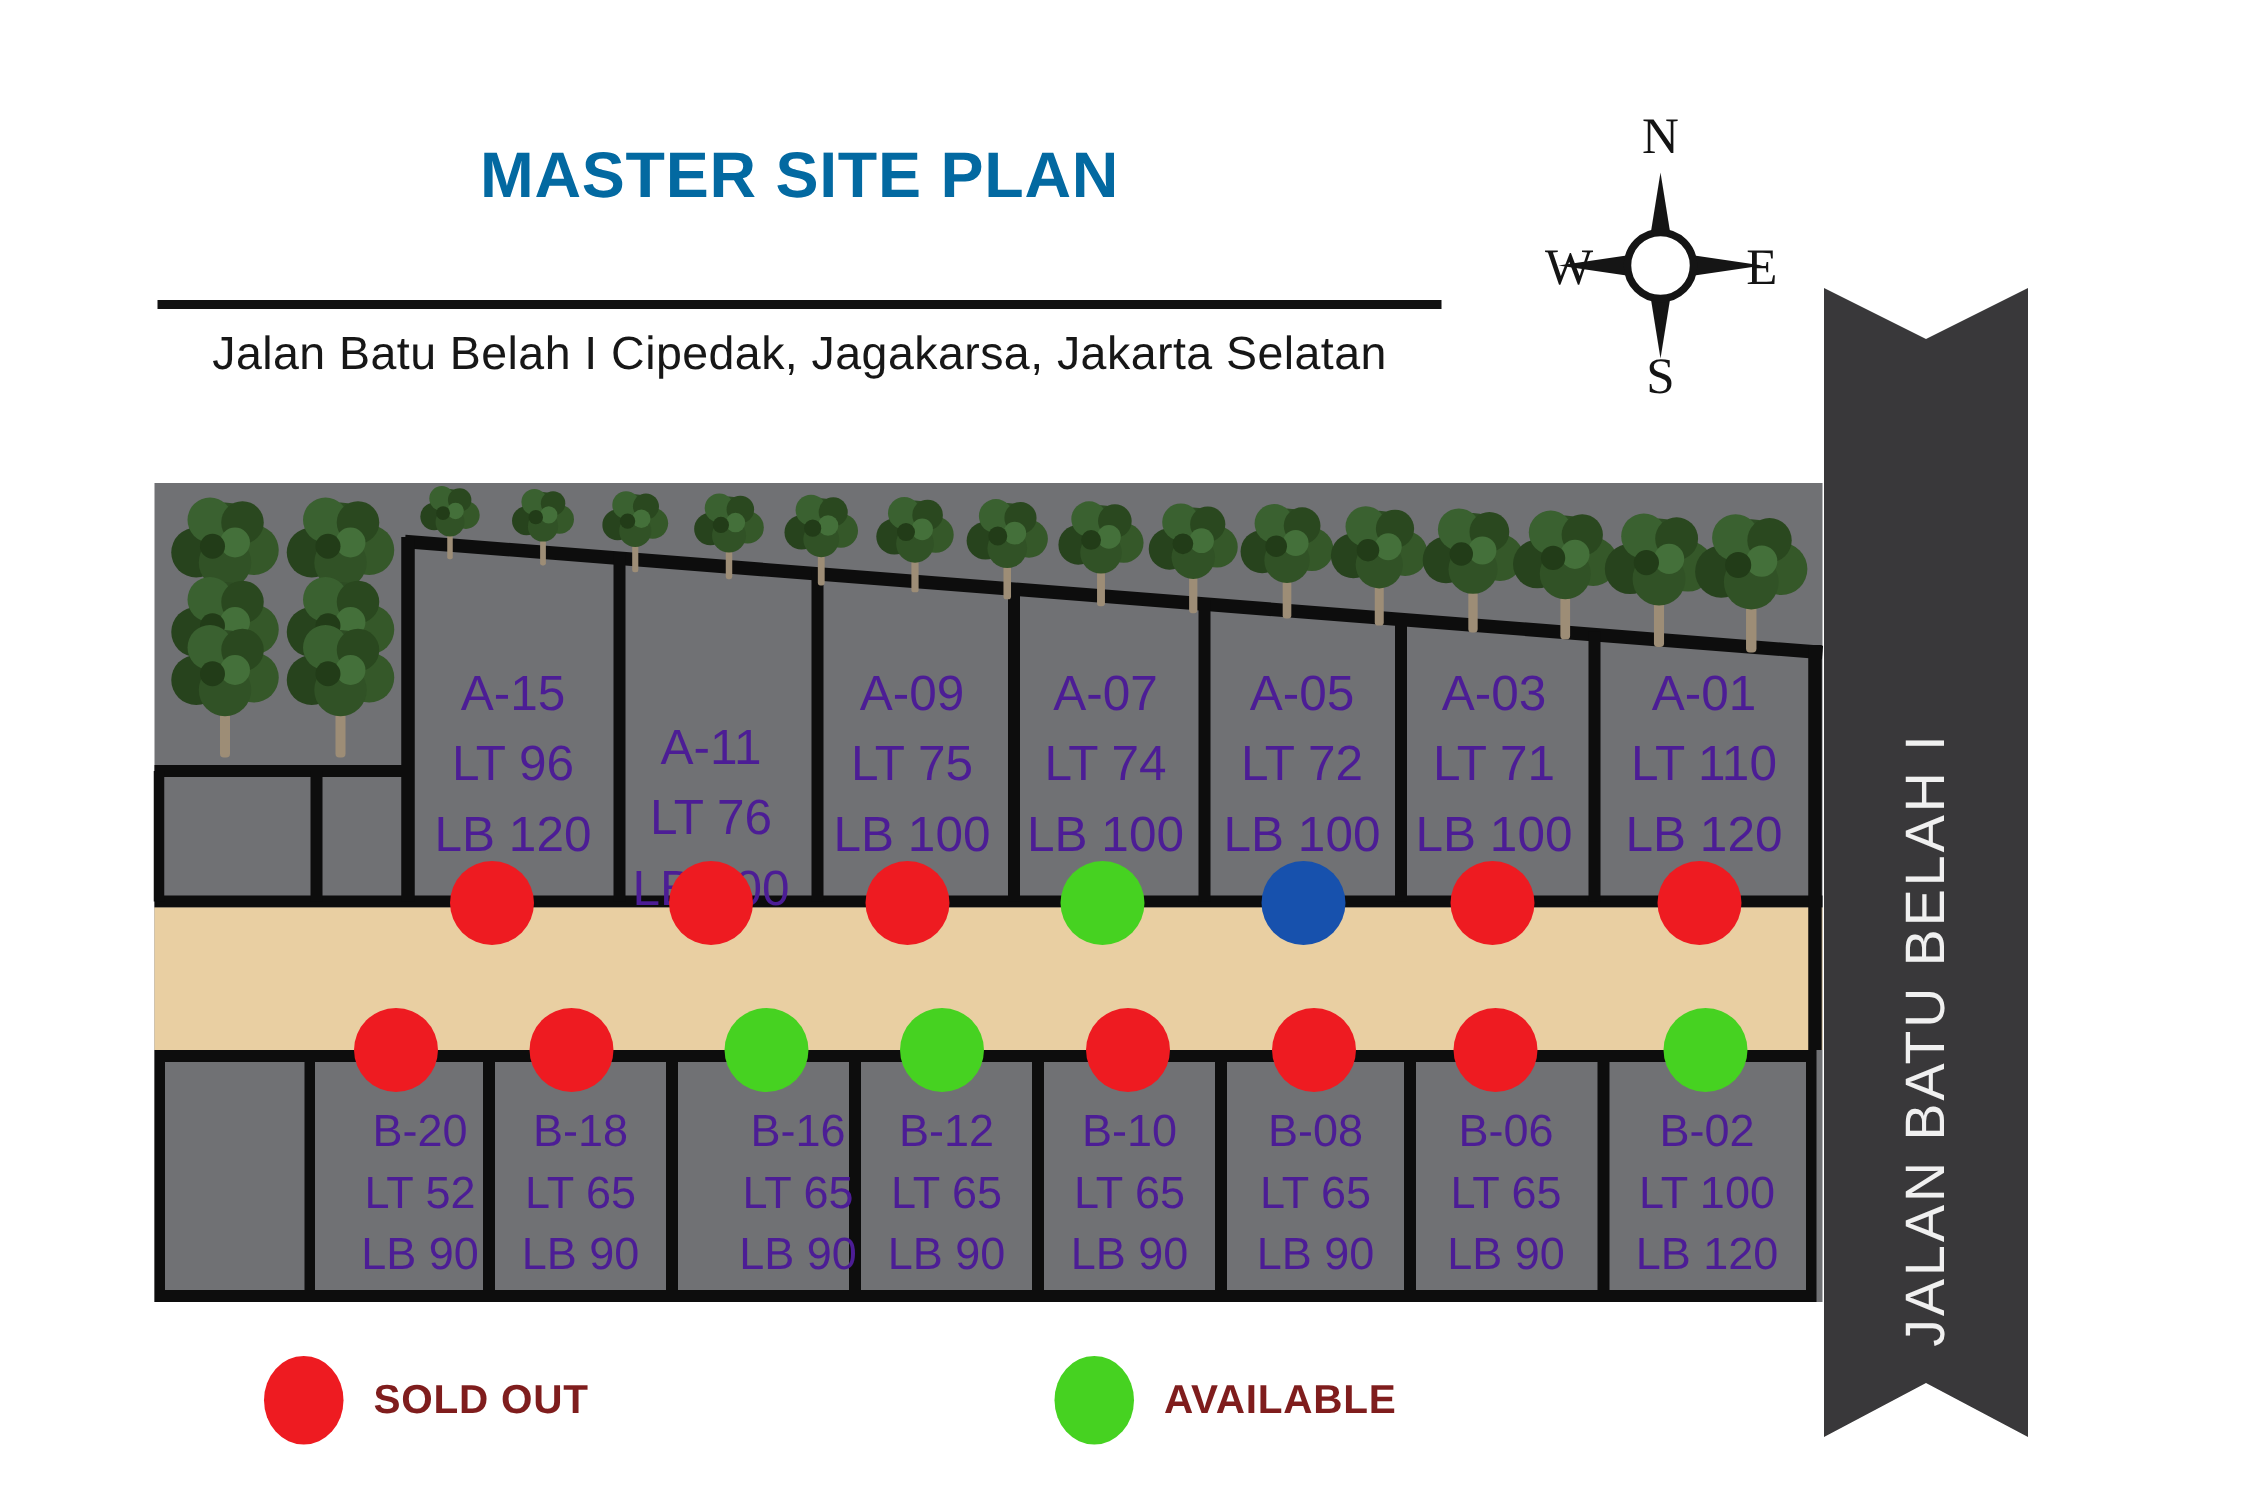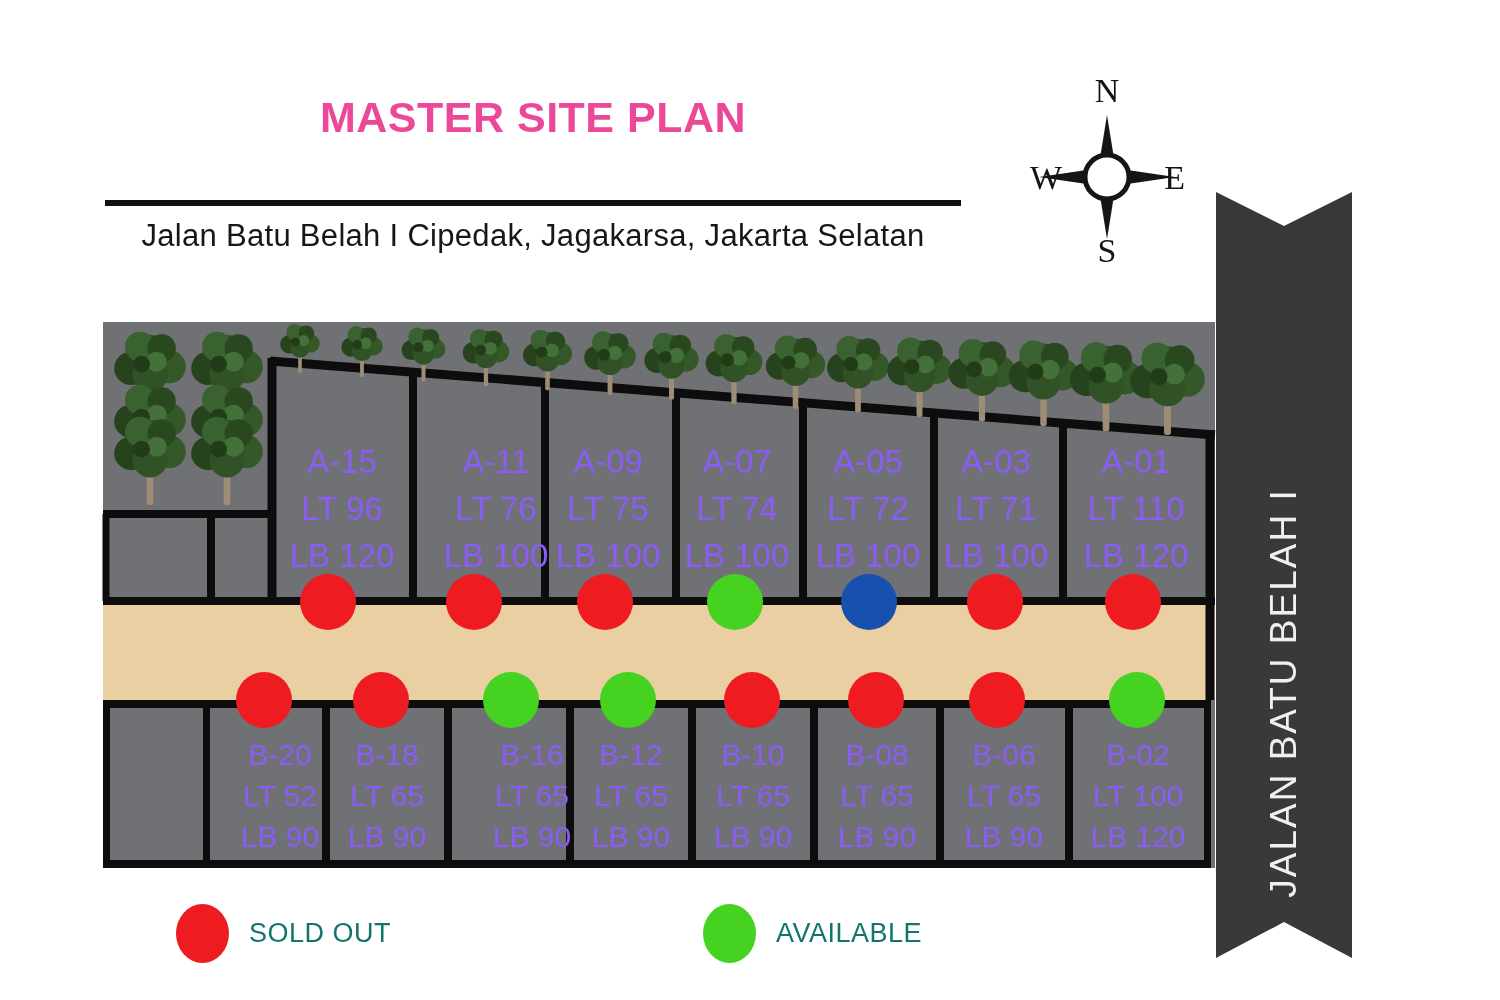--- a/index.html
+++ b/index.html
@@ -3,21 +3,21 @@
 <meta charset="utf-8">
 <style>
   html,body{margin:0;padding:0;background:#ffffff;}
   #stage{
     position:relative;width:1500px;height:1000px;background:#ffffff;overflow:hidden;
     font-family:"Liberation Sans",sans-serif;
   }
   
   .title{
     position:absolute;left:105px;width:856px;text-align:center;
-    font-weight:800;color:#ec4899;font-size:43px;letter-spacing:.5px;line-height:1;
+    font-weight:800;color:#0369a1;font-size:43px;letter-spacing:.5px;line-height:1;
   }
   #title1{top:96px;}
   #title2{top:150px;}
   .title-rule{position:absolute;left:105px;top:200px;width:856px;height:6px;background:#121212;}
   .subtitle{
     position:absolute;left:105px;top:218px;width:856px;text-align:center;
     font-size:31px;color:#171717;font-weight:400;letter-spacing:.3px;
   }
   
   .compass{position:absolute;left:1022px;top:72px;width:170px;height:195px;}
@@ -25,21 +25,21 @@
   .compass text{font-family:"Liberation Serif","DejaVu Serif",serif;font-size:34px;fill:#141414;}
   
   .plan-bg{position:absolute;left:103px;top:322px;width:1112px;height:546px;background:#707174;}
   .road-top-line{position:absolute;left:103px;top:597px;width:1112px;height:8px;background:#0d0d0d;}
   .road{position:absolute;left:103px;top:605px;width:1112px;height:95px;background:#e9cfa2;}
   .b-row-frame{position:absolute;left:103px;top:700px;width:1108px;height:168px;background:#0d0d0d;}
   .lotB{position:absolute;top:708px;height:152px;background:#707174;}
   
   .plan-overlay{position:absolute;left:0;top:0;width:1500px;height:1000px;pointer-events:none;}
   
-  .lot-label{position:absolute;text-align:center;color:#8b5cf6;transform:translateX(-50%);}
+  .lot-label{position:absolute;text-align:center;color:#4c1d95;transform:translateX(-50%);}
   .lot-label .ln{white-space:nowrap;}
   .lotA-label{top:438px;font-size:33px;line-height:47px;}
   .lotB-label{top:734px;font-size:30px;line-height:41px;}
   
   .dot{
     position:absolute;width:56px;height:56px;border-radius:50%;
     transform:translate(-50%,-50%);
   }
   [data-status="sold_out"]{background:#ee1b21;}
   [data-status="booking"]{background:#1751ad;}
@@ -52,21 +52,21 @@
   .ribbon-label{
     position:absolute;left:50%;top:501px;transform:translate(-50%,-50%) rotate(-90deg);
     white-space:nowrap;color:#f0f0f0;font-size:37px;letter-spacing:2px;font-weight:400;
   }
   
   .legend-item{position:absolute;top:903px;height:60px;display:flex;align-items:center;}
   #legend-0{left:176px;}
   #legend-1{left:438px;}
   #legend-2{left:703px;}
   .legend-dot{width:53px;height:59px;border-radius:50%;flex:0 0 auto;}
-  .legend-text{margin-left:20px;font-size:27px;font-weight:400;color:#0f766e;letter-spacing:.5px;}
+  .legend-text{margin-left:20px;font-size:27px;font-weight:700;color:#7f1d1d;letter-spacing:.5px;}
 </style>
 </head>
 <body>
 
 <div id="stage">
 
   <div class="title" id="title1">MASTER SITE PLAN</div>
   <div class="title-rule"></div>
   <div class="subtitle">Jalan Batu Belah I  Cipedak, Jagakarsa, Jakarta Selatan</div>
 
@@ -153,21 +153,21 @@
   <div class="lotB" style="left:696px;width:114px;"></div>
   <div class="lotB" style="left:818px;width:118px;"></div>
   <div class="lotB" style="left:944px;width:121px;"></div>
   <div class="lotB" style="left:1073px;width:131px;"></div>
 
   <div class="lot-label lotA-label" style="left:342px;">
     <div class="ln">A-15</div>
     <div class="ln">LT 96</div>
     <div class="ln">LB 120</div>
   </div>
-  <div class="lot-label lotA-label" style="left:496px;">
+  <div class="lot-label lotA-label" style="left:474px;margin-top:36px;">
     <div class="ln">A-11</div>
     <div class="ln">LT 76</div>
     <div class="ln">LB 100</div>
   </div>
   <div class="lot-label lotA-label" style="left:608px;">
     <div class="ln">A-09</div>
     <div class="ln">LT 75</div>
     <div class="ln">LB 100</div>
   </div>
   <div class="lot-label lotA-label" style="left:737px;">

